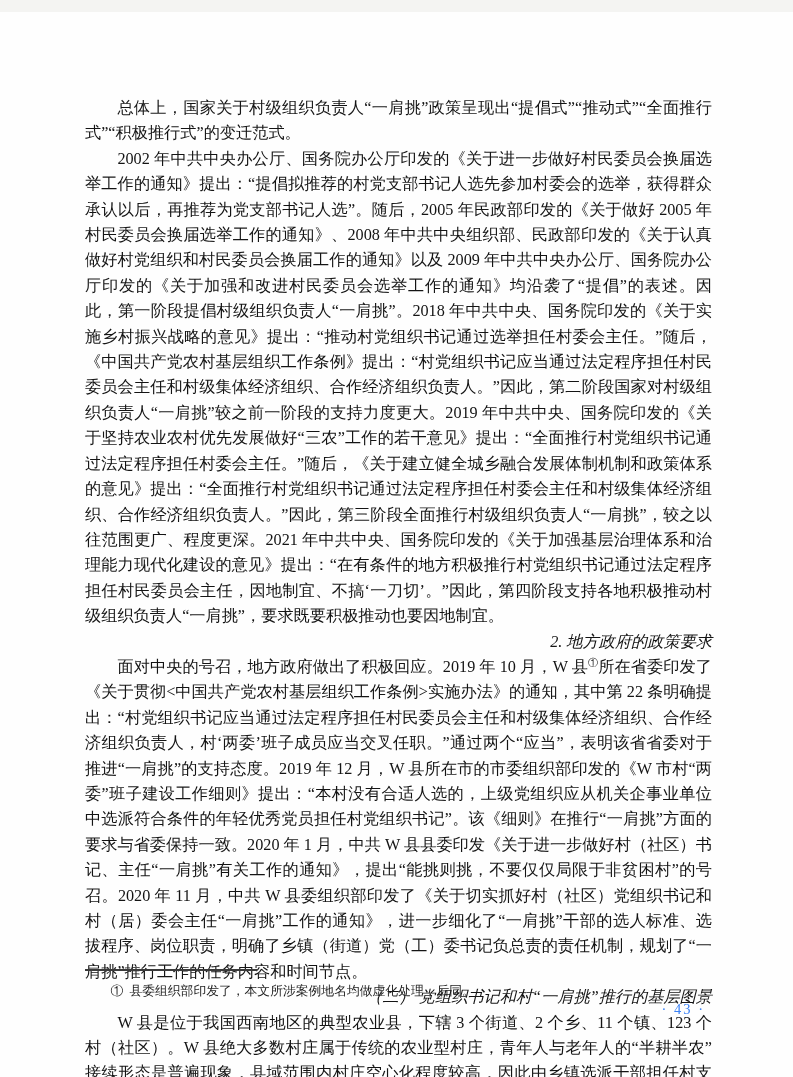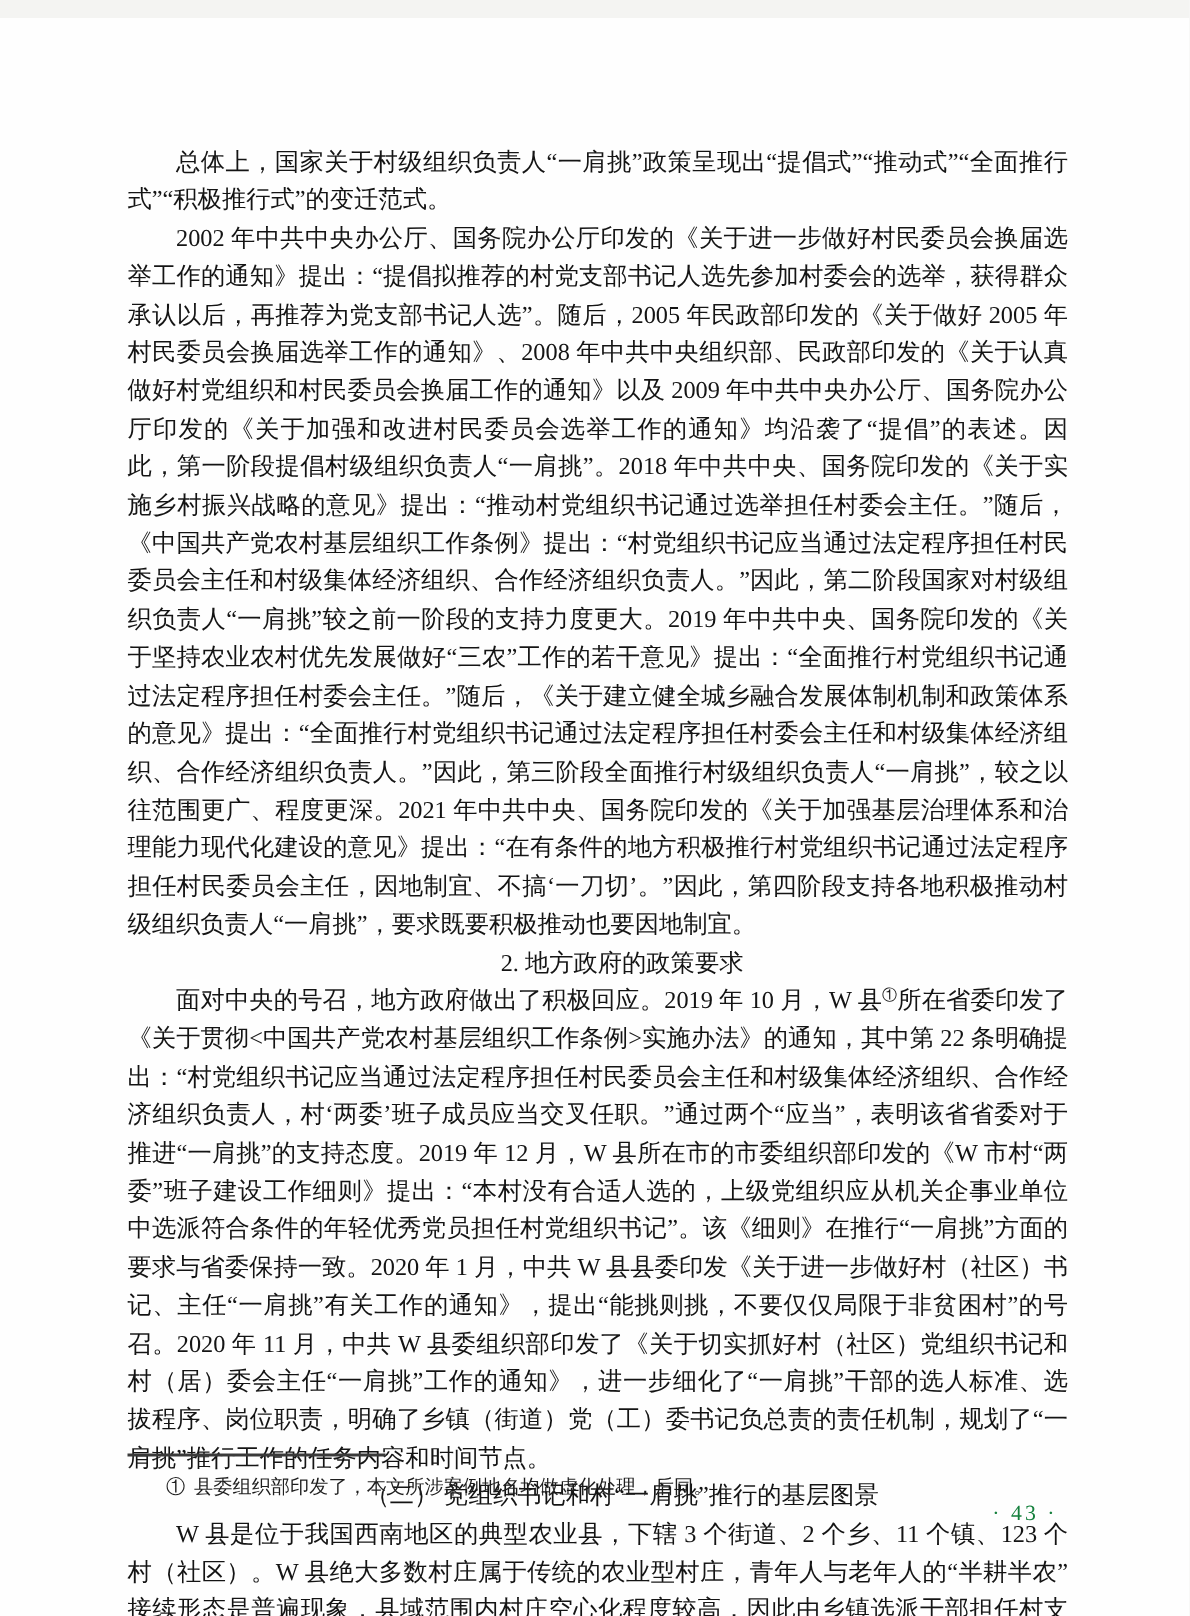--- a/index.html
+++ b/index.html
@@ -26,21 +26,22 @@
     line-height: 25.4px;
     text-align: justify;
     text-justify: inter-character;
   }
   .body-text p {
     margin: 0;
     padding: 0;
     text-indent: 2em;
   }
   .body-text p.subheading {
-    text-align: center;
+    text-align: right;
+    font-style: italic;
   }
   .body-text sup {
     font-size: 0.62em;
     vertical-align: 0.55em;
     line-height: 0;
   }
   .footnote-area {
     position: absolute;
     left: 85px;
     top: 957px;
@@ -58,21 +59,21 @@
     text-indent: 2em;
     color: #1d1d1d;
   }
   .footnote-line .fn-marker { margin-right: 6px; }
   .page-number {
     position: absolute;
     top: 989px;
     right: 88px;
     font-size: 14.5px;
     letter-spacing: 2px;
-    color: #15803d;
+    color: #3b82f6;
   }
 </style>
 </head>
 <body>
 
 <div class="page">
 
   <div class="body-text">
       <p class="paragraph">总体上，国家关于村级组织负责人“一肩挑”政策呈现出“提倡式”“推动式”“全面推行式”“积极推行式”的变迁范式。</p>
       <p class="paragraph">2002 年中共中央办公厅、国务院办公厅印发的《关于进一步做好村民委员会换届选举工作的通知》提出：“提倡拟推荐的村党支部书记人选先参加村委会的选举，获得群众承认以后，再推荐为党支部书记人选”。随后，2005 年民政部印发的《关于做好 2005 年村民委员会换届选举工作的通知》、2008 年中共中央组织部、民政部印发的《关于认真做好村党组织和村民委员会换届工作的通知》以及 2009 年中共中央办公厅、国务院办公厅印发的《关于加强和改进村民委员会选举工作的通知》均沿袭了“提倡”的表述。因此，第一阶段提倡村级组织负责人“一肩挑”。2018 年中共中央、国务院印发的《关于实施乡村振兴战略的意见》提出：“推动村党组织书记通过选举担任村委会主任。”随后，《中国共产党农村基层组织工作条例》提出：“村党组织书记应当通过法定程序担任村民委员会主任和村级集体经济组织、合作经济组织负责人。”因此，第二阶段国家对村级组织负责人“一肩挑”较之前一阶段的支持力度更大。2019 年中共中央、国务院印发的《关于坚持农业农村优先发展做好“三农”工作的若干意见》提出：“全面推行村党组织书记通过法定程序担任村委会主任。”随后，《关于建立健全城乡融合发展体制机制和政策体系的意见》提出：“全面推行村党组织书记通过法定程序担任村委会主任和村级集体经济组织、合作经济组织负责人。”因此，第三阶段全面推行村级组织负责人“一肩挑”，较之以往范围更广、程度更深。2021 年中共中央、国务院印发的《关于加强基层治理体系和治理能力现代化建设的意见》提出：“在有条件的地方积极推行村党组织书记通过法定程序担任村民委员会主任，因地制宜、不搞‘一刀切’。”因此，第四阶段支持各地积极推动村级组织负责人“一肩挑”，要求既要积极推动也要因地制宜。</p>

